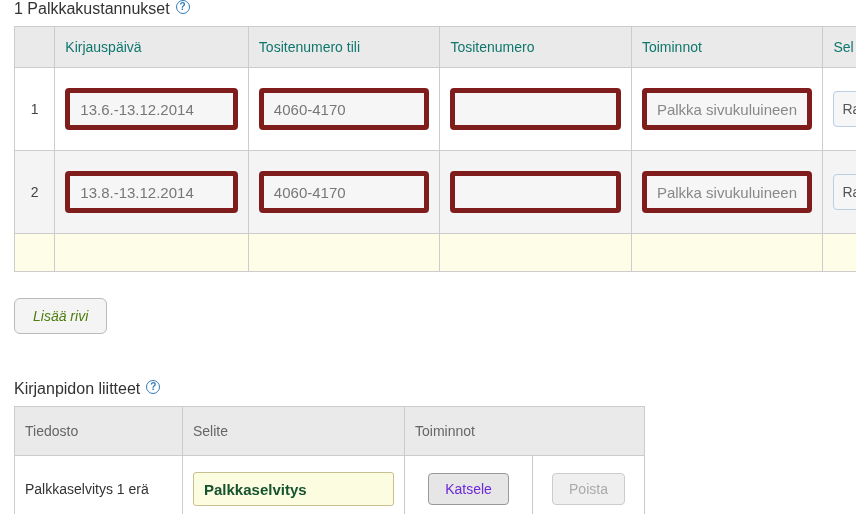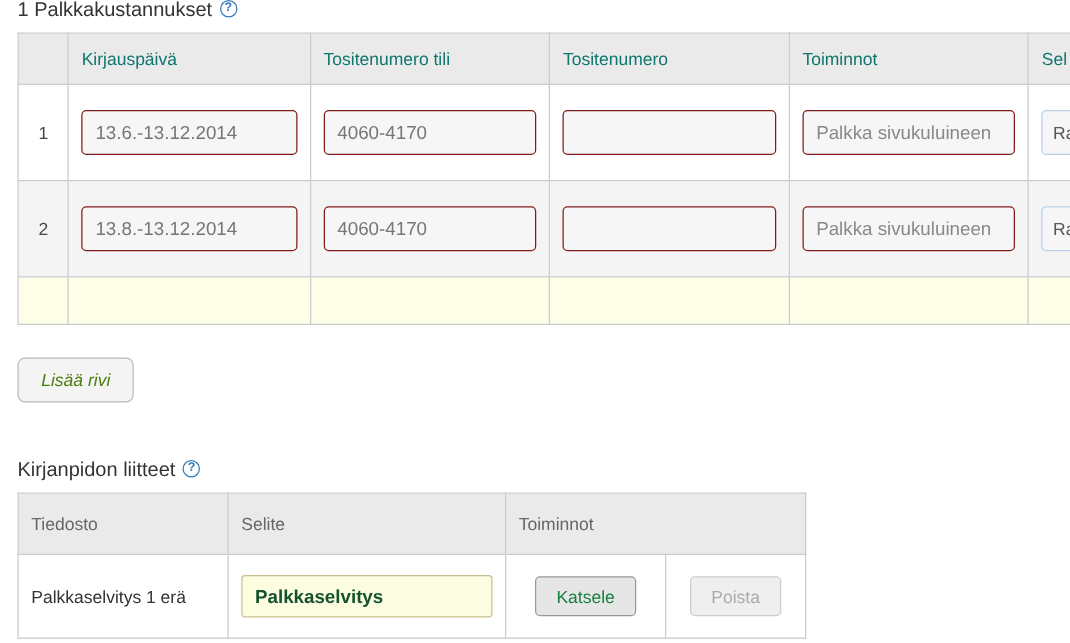--- a/index.html
+++ b/index.html
@@ -66,21 +66,21 @@
   .col-num  { width: 40px; text-align: center !important; }
   .col-date { width: 192px; }
   .col-acct { width: 190px; }
   .col-vouch{ width: 190px; }
   .col-cost { width: 190px; }
   .col-sel  { width: 60px; }
   .row-num { color:#444; text-align:center; display:block; }
   .cell-input {
     width: 100%;
     height: 36px;
-    border: 1px solid #7f1d1d;
+    border: 5px solid #7f1d1d;
     border-radius: 4px;
     background: #f6f6f6;
     color: #777;
     font-size: 15px;
     padding: 16px 10px;
     outline: none;
   }
   .cell-input::placeholder { color:#888; }
   .cell-btn {
     height: 36px;
@@ -143,21 +143,21 @@
     font-weight: 600;
     color: #14532d;
     outline: none;
   }
   .small-btn {
     height: 32px;
     padding: 0 16px;
     border: 1px solid #999;
     border-radius: 4px;
     background: #e6e6e6;
-    color: #15803d;
+    color: #6d28d9;
     font-size: 14px;
     cursor: pointer;
   }
   .small-btn.disabled {
     color: #aaa;
     border-color: #ccc;
     background: #efefef;
     cursor: default;
   }
   .center { text-align:center !important; }

